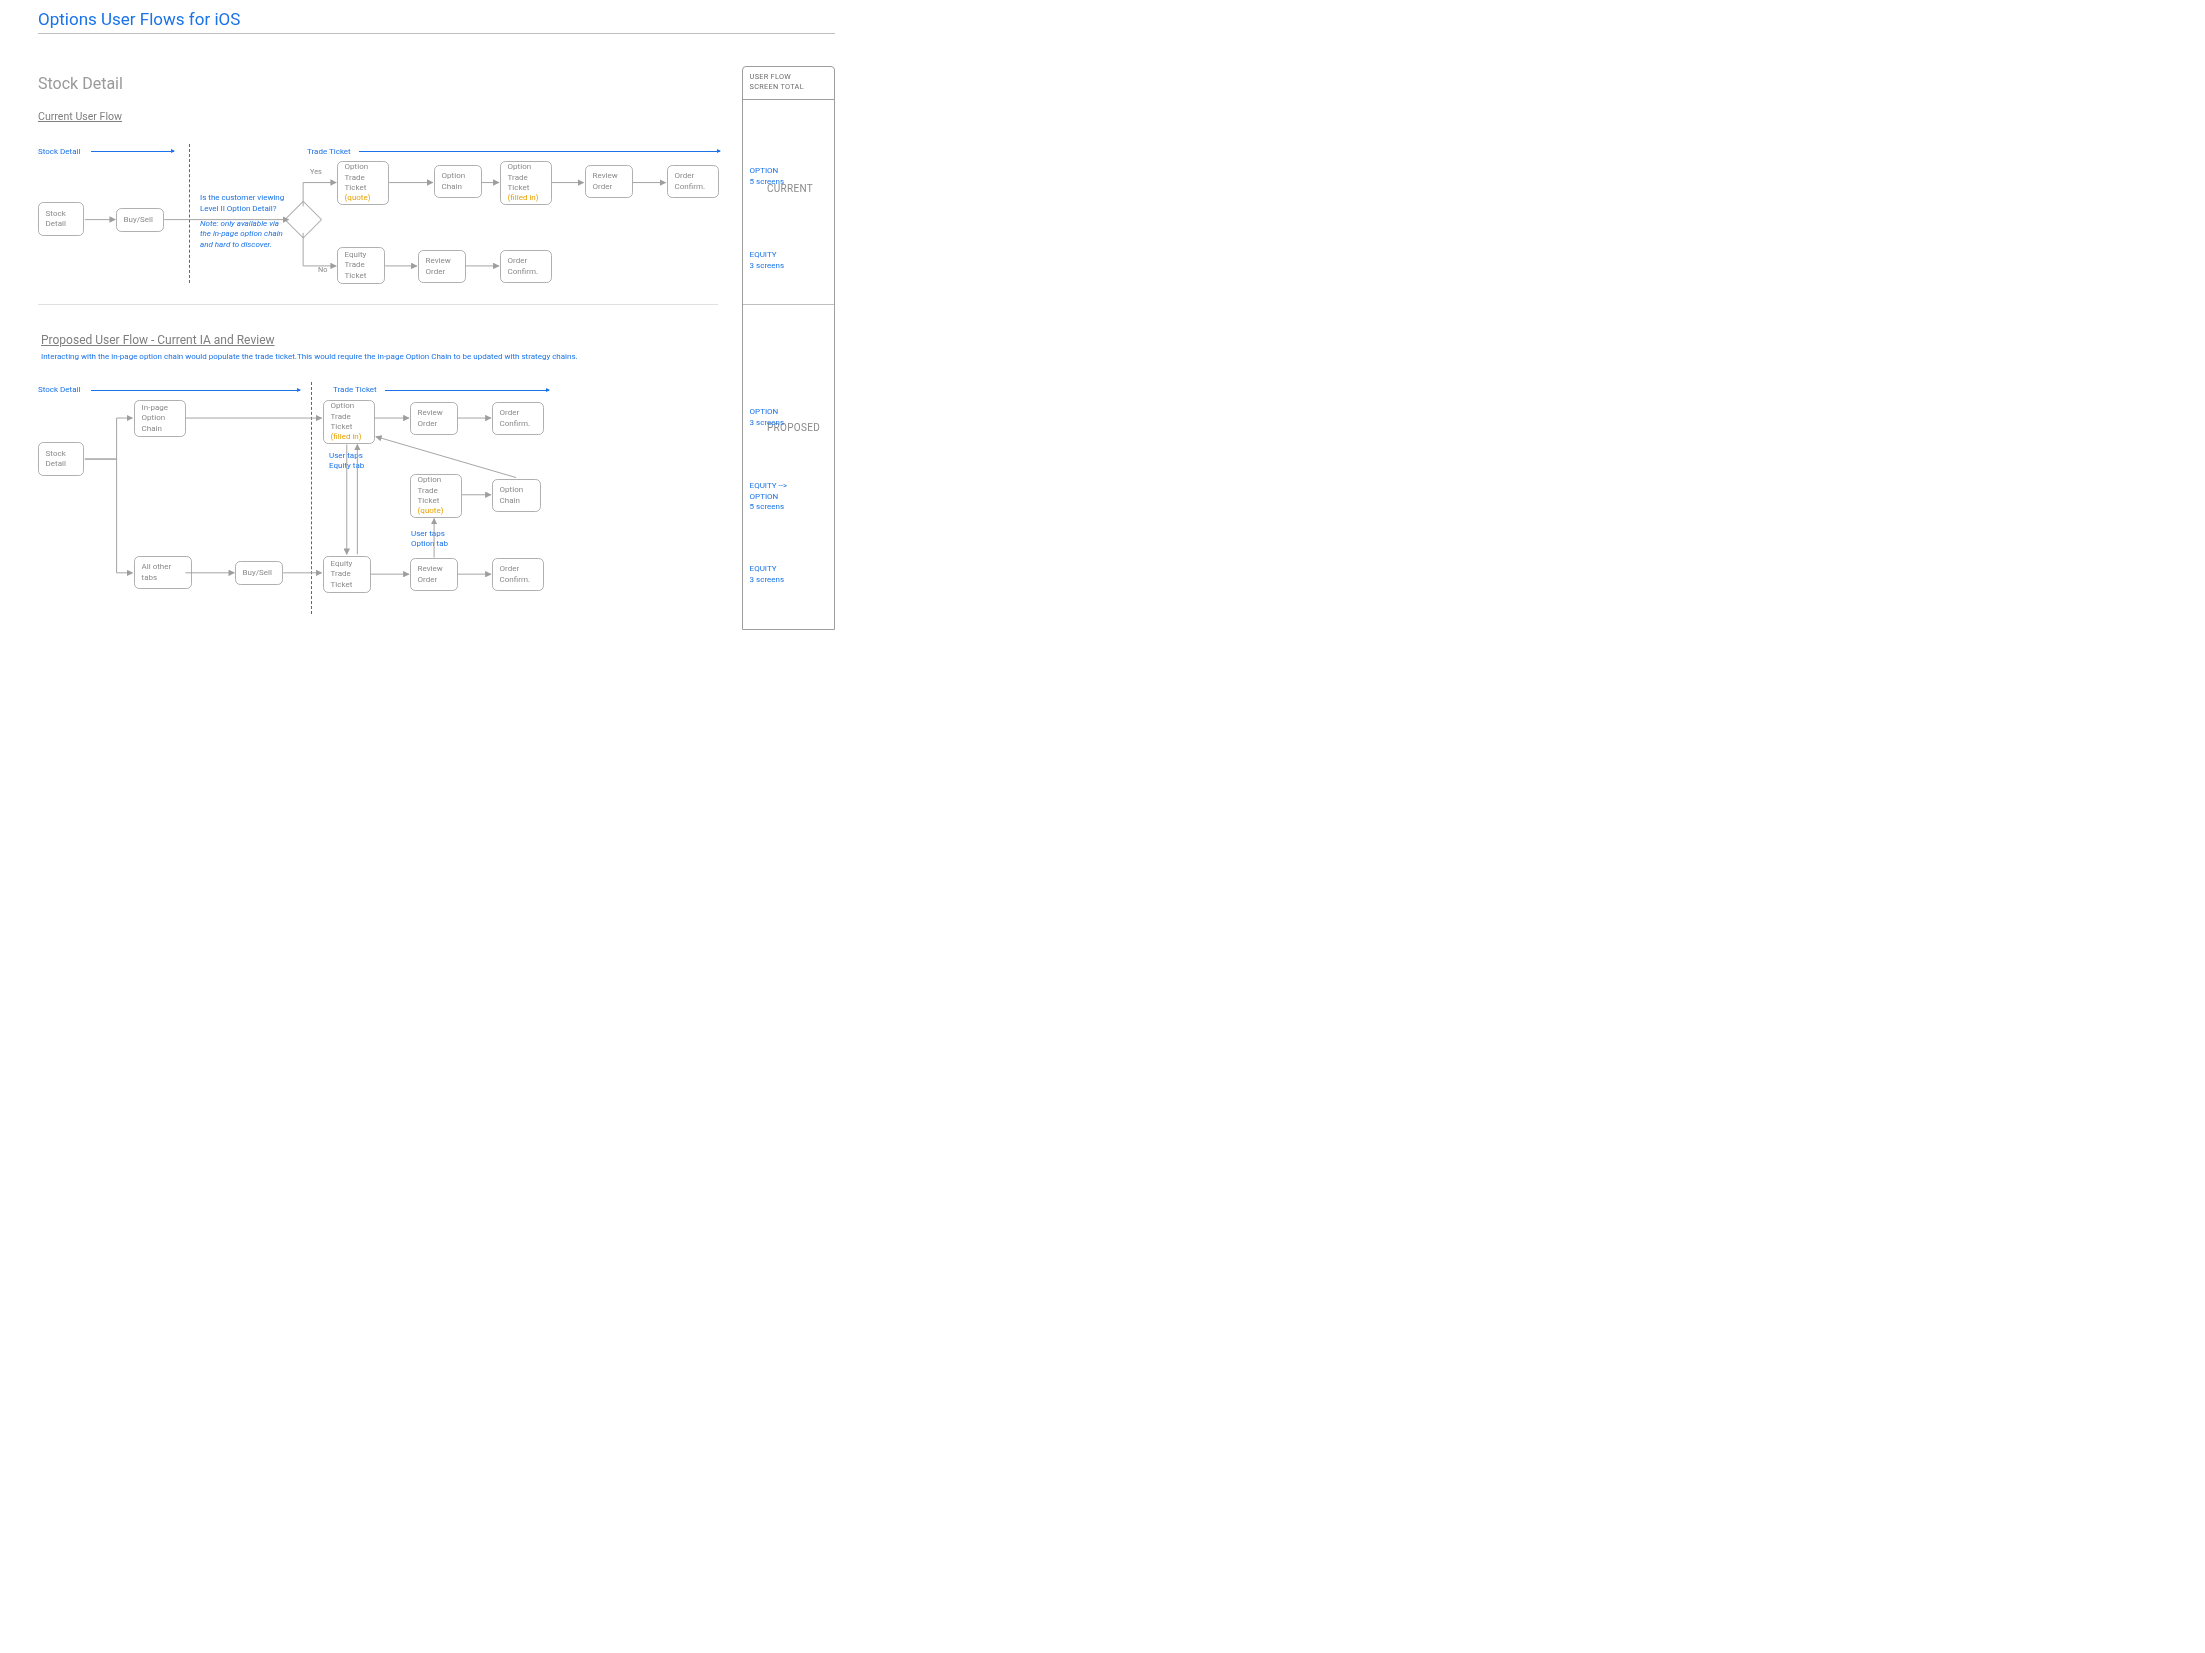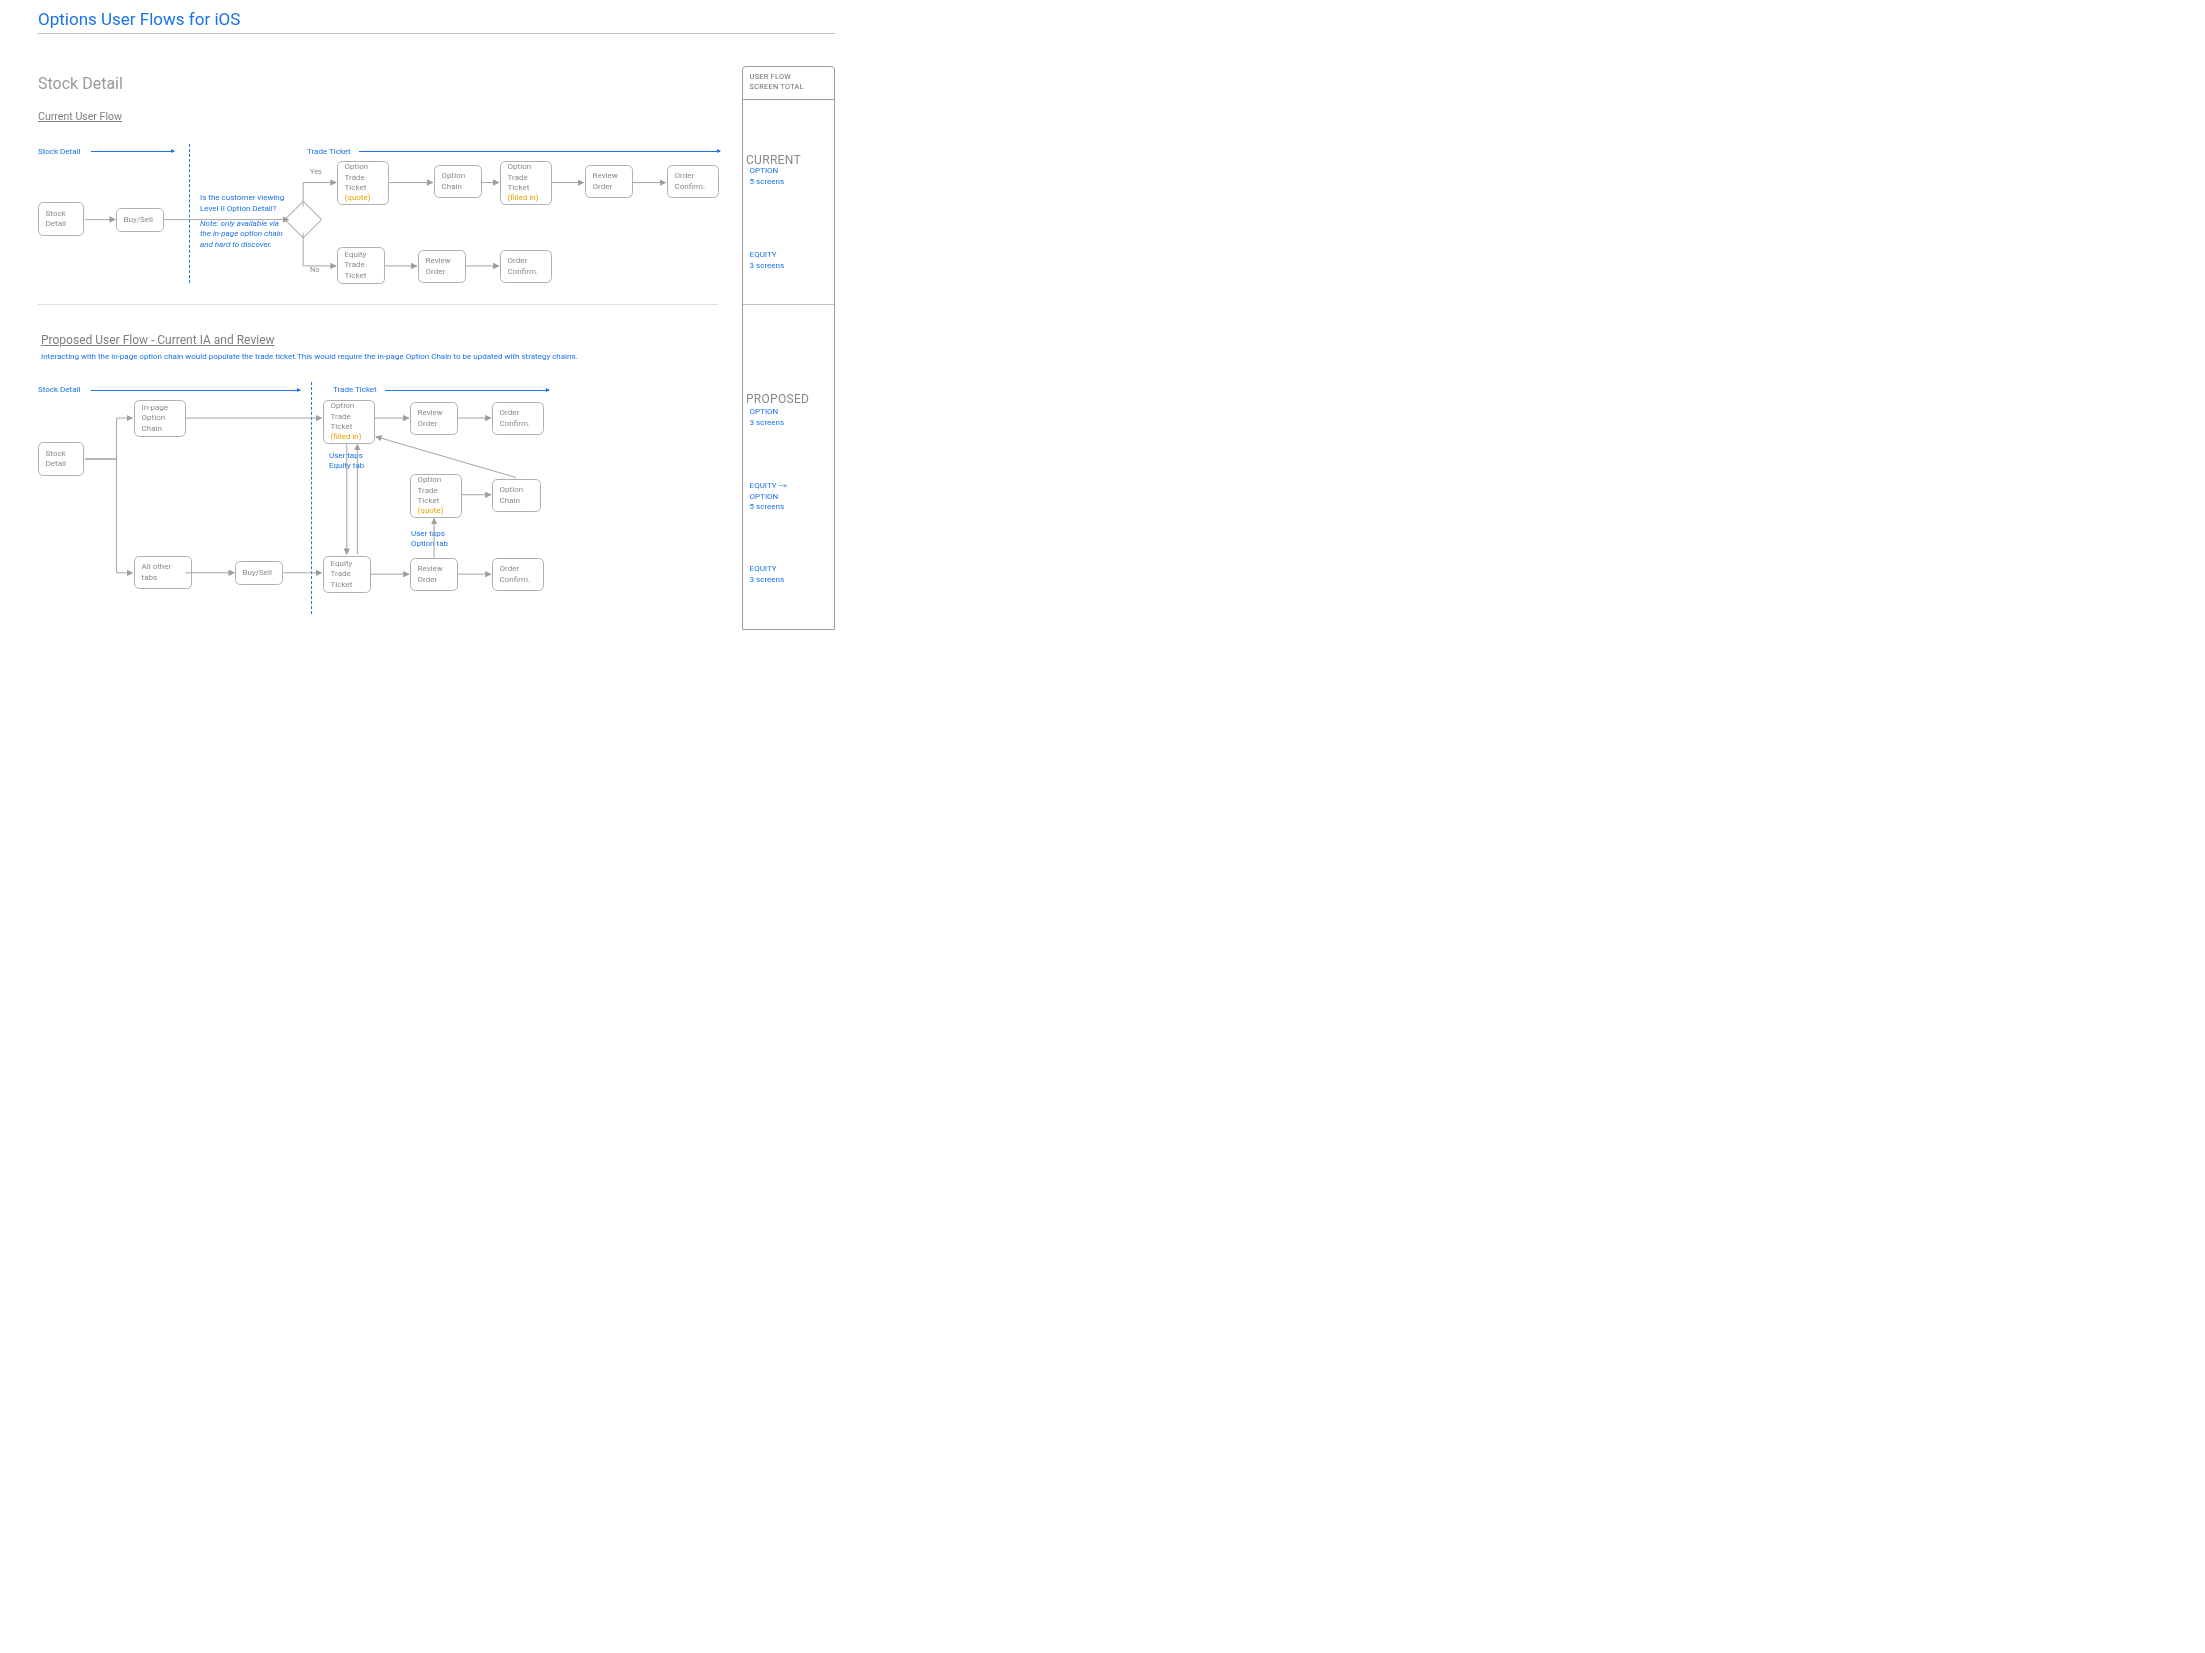--- a/index.html
+++ b/index.html
@@ -45,24 +45,25 @@
     color: #6b6b6b;
     line-height: 1.35;
   }
   .side-sep {
     position: absolute;
     left: 0; right: 0;
     border-top: 0.7px solid #bfbfbf;
   }
   .side-label {
     position: absolute;
-    left: 3px;
-    font-size: 12px;
+    left: 24px;
+    font-size: 10px;
     color: #8a8a8a;
     letter-spacing: 0.3px;
+    margin-top: 30px;
   }
   .side-metric {
     position: absolute;
     left: 6.6px;
     font-size: 8px;
     color: #1a73e8;
     line-height: 1.35;
   }
   .side-metric .val { display: block; }
   
@@ -216,21 +217,21 @@
 Detail</div>
   <div class="node" style="left:116px; top:208px; width:48px; height:24px;">Buy/Sell</div>
 
   <div class="dec-text" style="left:200px; top:193px">
     <span>Is the customer viewing Level II Option Detail?</span>
     <em>Note: only available via the in-page option chain and hard to discover.</em>
   </div>
   <div class="diamond" style="left:290px; top:206px"></div>
 
   <div class="branch-label" style="left:310px; top:167px">Yes</div>
-  <div class="branch-label" style="left:310px; top:265px">No</div>
+  <div class="branch-label" style="left:318px; top:265px">No</div>
 
   <div class="node" style="left:337px; top:161px; width:52px; height:44px;">
     <span style="white-space:pre-line">Option
 Trade
 Ticket</span>
     <span class="sub">(quote)</span>
   </div>
   <div class="node" style="left:434px; top:165px; width:48px; height:33px; white-space:pre-line">Option
 Chain</div>
   <div class="node" style="left:500px; top:161px; width:52px; height:44px;">

